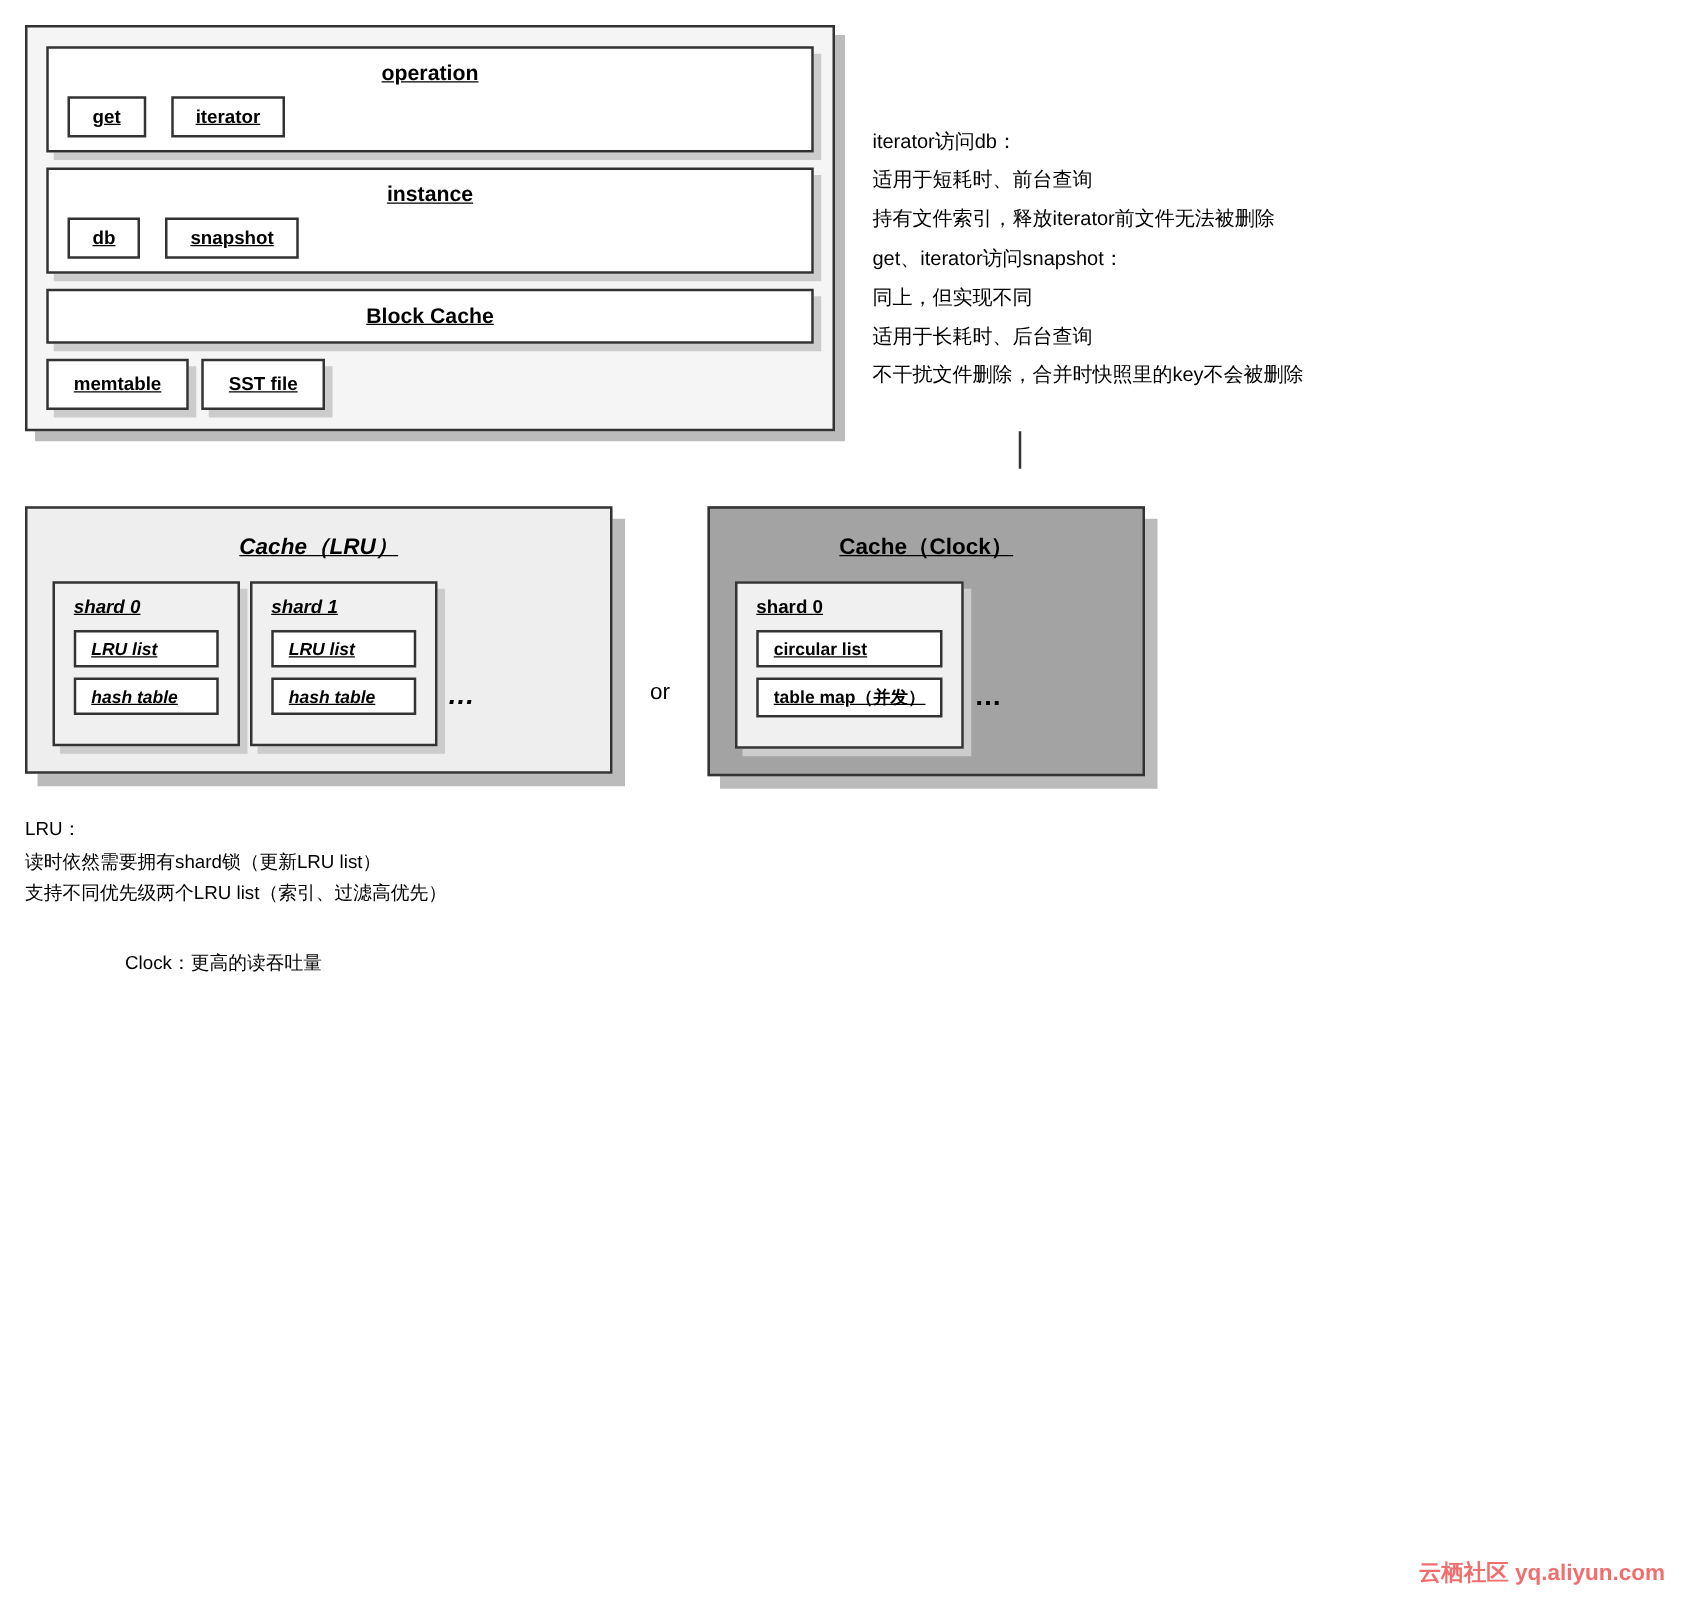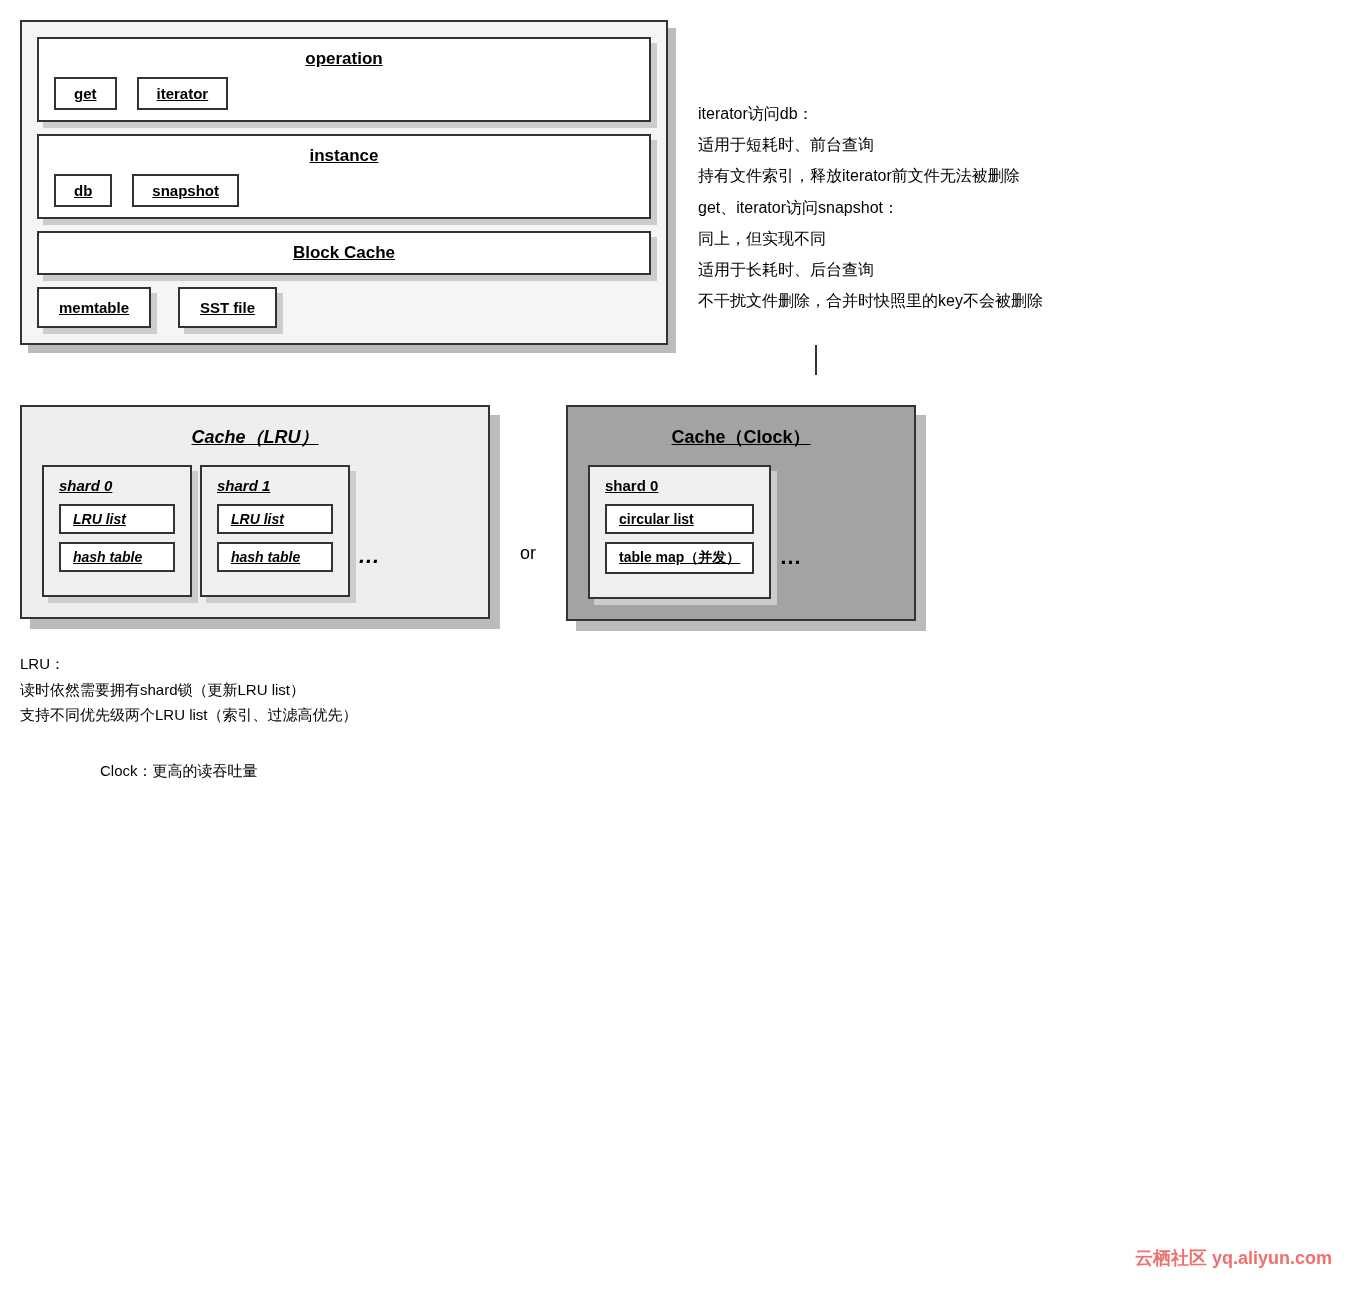--- a/index.html
+++ b/index.html
@@ -82,21 +82,21 @@
       font-weight: bold;
       font-size: 17px;
       text-decoration: underline;
       box-shadow: 6px 6px 0 #ccc;
     }
 
     
     .bottom-row {
       display: flex;
       flex-direction: row;
-      gap: 17px;
+      gap: 0;
     }
 
     .bottom-left {
       border: 2px solid #333;
       background: #fff;
       padding: 10px 20px;
       font-weight: bold;
       font-size: 15px;
       text-decoration: underline;
       box-shadow: 6px 6px 0 #ccc;

